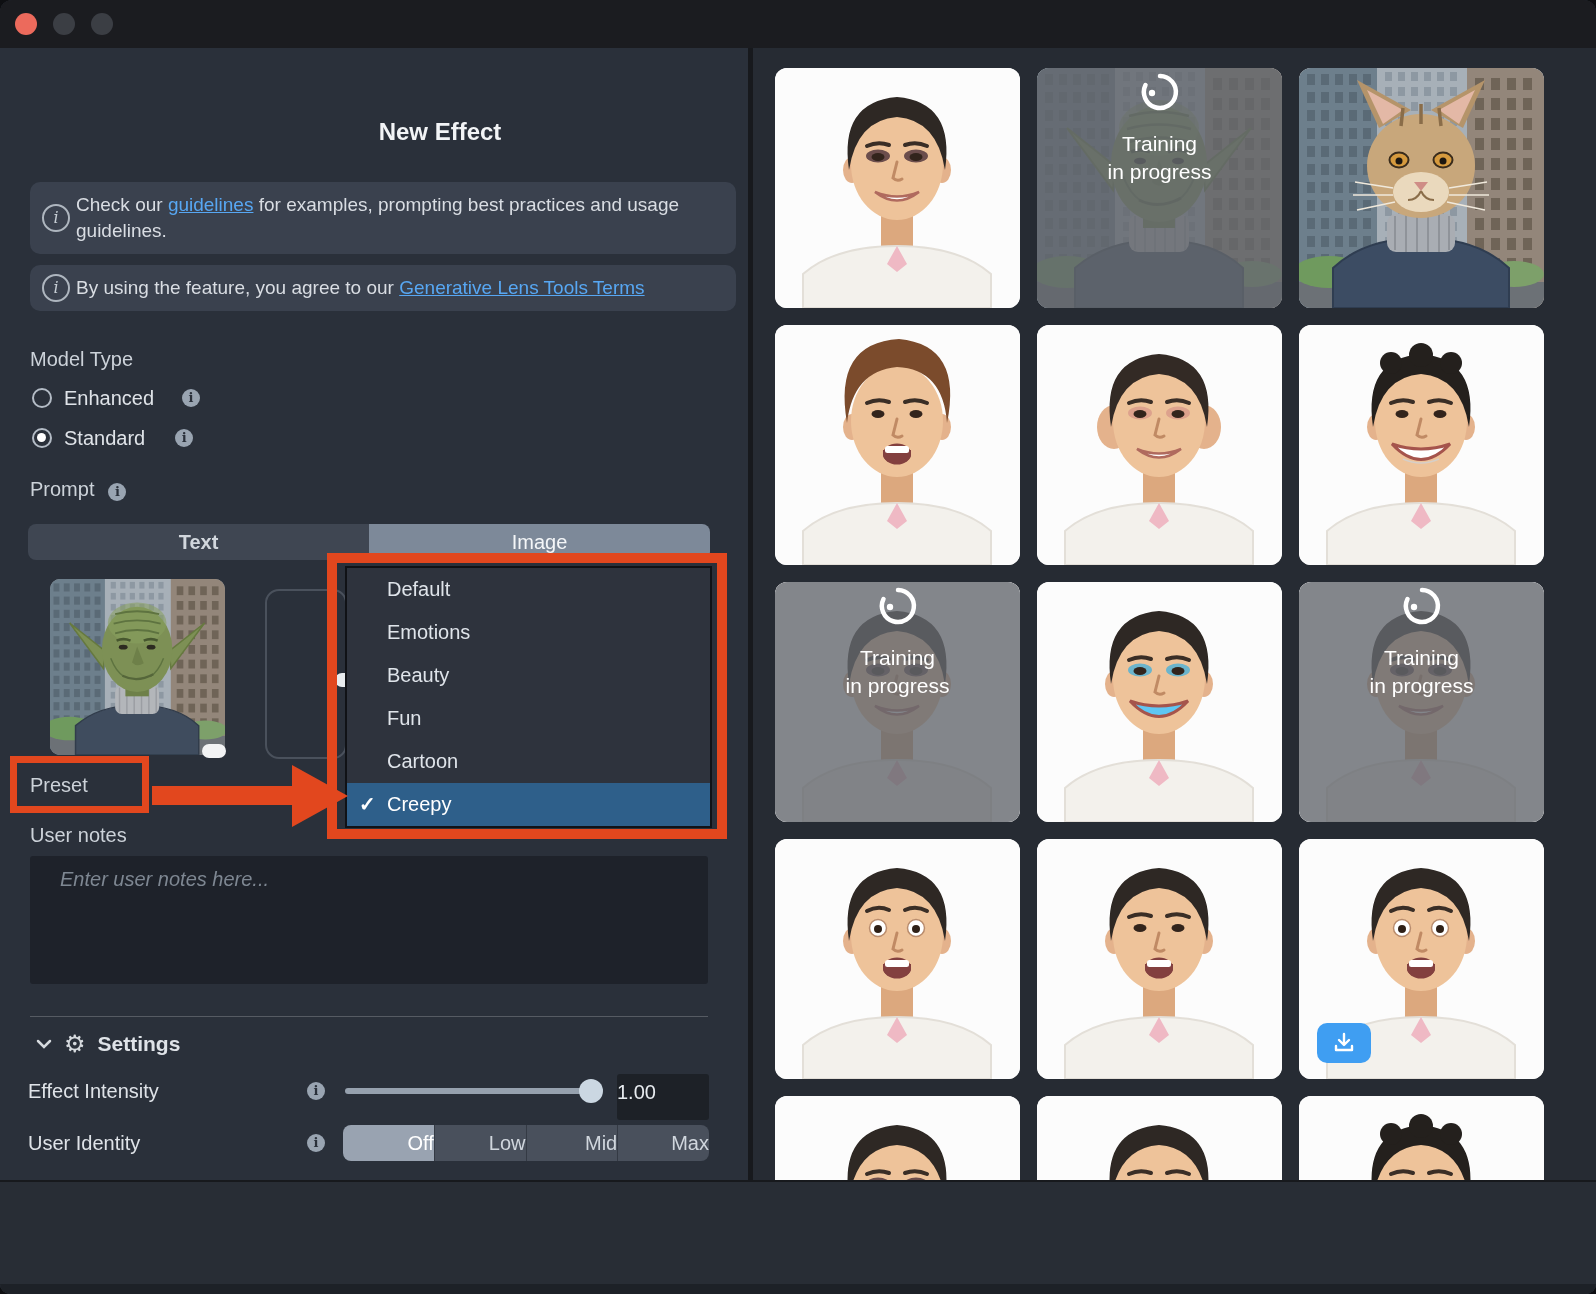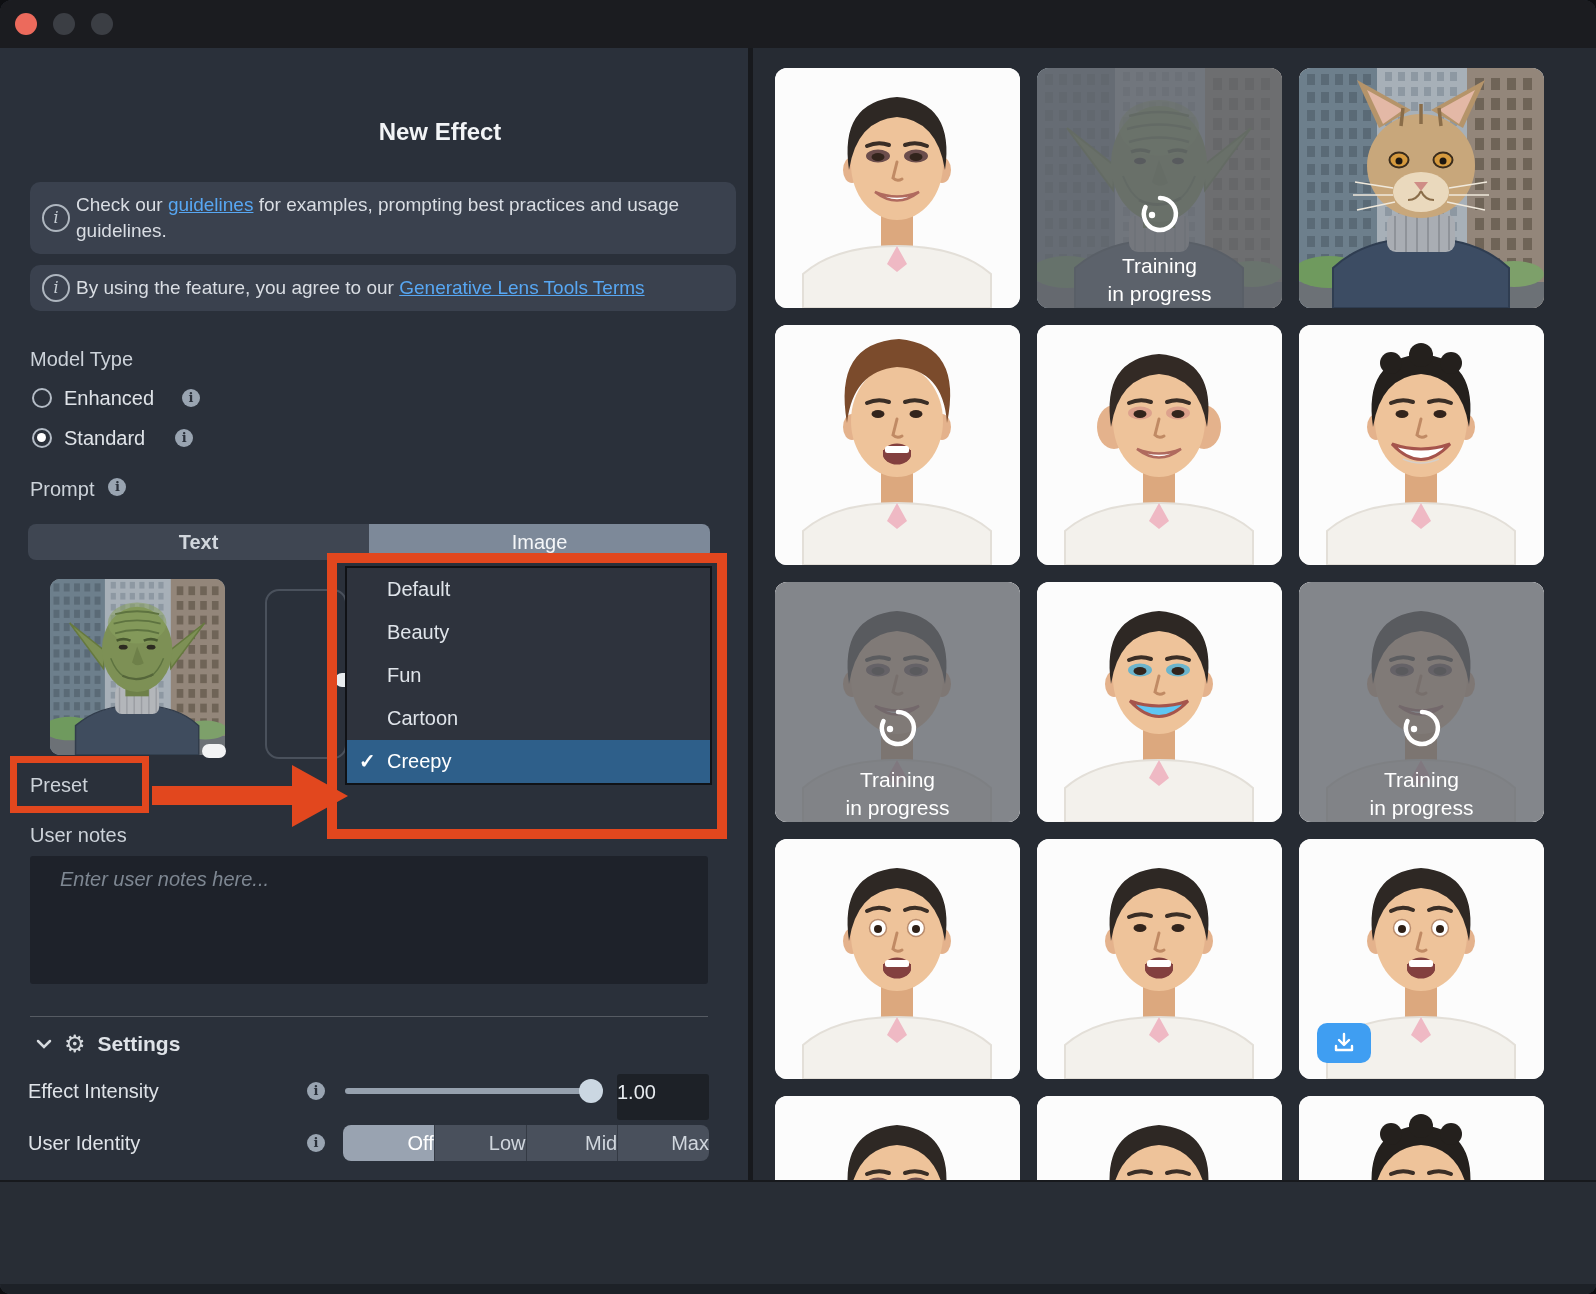--- a/index.html
+++ b/index.html
@@ -37,21 +37,21 @@
   #radio-enhanced{top:338px;}
   #radio-standard{top:378px;}
   .radio{width:20px;height:20px;border:2.5px solid #b4bcc6;border-radius:50%;box-sizing:border-box;position:relative;}
   .radio.checked{background:#2a303a;}
   .radio.checked::after{content:"";position:absolute;left:3px;top:3px;width:9px;height:9px;border-radius:50%;background:#fff;}
   .radio-label{color:#dfe3e8;font-size:20px;}
   .info-dot{width:18px;height:18px;border-radius:50%;background:#99a4b1;color:#2a303a;font-size:13px;font-weight:bold;
     text-align:center;line-height:18px;display:inline-block;font-family:"DejaVu Serif",serif;}
   #radio-enhanced .info-dot{margin-left:16px;}
   #radio-standard .info-dot{margin-left:18px;}
-  #lbl-prompt{top:430px;display:flex;gap:14px;align-items:flex-start;}
+  #lbl-prompt{top:430px;display:flex;gap:14px;align-items:flex-end;}
 
   #tabs{position:absolute;left:28px;top:476px;width:682px;height:36px;display:flex;border-radius:8px;overflow:hidden;}
   .tab{flex:1;text-align:center;line-height:36px;font-size:20px;}
   #tab-text{background:#3f4652;color:#d2d7dd;font-weight:bold;}
   #tab-image{background:#7d8999;color:#f4f6f8;}
 
   #thumb{position:absolute;left:50px;top:531px;width:175px;height:176px;border-radius:10px;overflow:hidden;}
   #thumb svg{display:block;}
   #thumb-badge{position:absolute;left:202px;top:696px;width:24px;height:14px;border-radius:7px;background:#f2f3f4;}
   #empty-slot{position:absolute;left:265px;top:541px;width:82px;height:170px;border:2px solid #4a515c;border-radius:14px;box-sizing:border-box;}
@@ -97,21 +97,21 @@
   #segmented{position:absolute;left:343px;top:1077px;width:366px;height:36px;display:flex;border-radius:8px;overflow:hidden;}
   .segment{flex:1;text-align:right;line-height:36px;font-size:20px;background:#49505c;color:#d0d6dd;border-right:1px solid #343a44;}
   .segment:last-child{border-right:none;}
   .segment.selected{background:#99a3b1;color:#fff;}
 
   
   #grid{position:absolute;left:22px;top:20px;width:769px;display:grid;grid-template-columns:repeat(3,245px);grid-auto-rows:240px;gap:17px;}
   .tile{position:relative;border-radius:12px;overflow:hidden;background:#fcfcfc;}
   .tile svg{display:block;}
   .training-overlay{position:absolute;inset:0;background:rgba(100,104,110,0.8);display:flex;flex-direction:column;
-    align-items:center;justify-content:flex-end;transform:translateY(0);color:#fff;}
+    align-items:center;justify-content:flex-start;transform:translateY(0);color:#fff;}
   .training-overlay .t-line{font-size:21px;line-height:28px;}
   .spinner{margin-bottom:14px;}
   .download-btn{position:absolute;left:18px;bottom:16px;width:54px;height:40px;background:#3f9ef2;border:none;border-radius:10px;
     display:flex;align-items:center;justify-content:center;}
 </style>
 </head>
 <body>
 
 <div id="window">
 
@@ -366,20 +366,21 @@
     <div id="thumb-badge"></div>
     <div id="empty-slot">
       <div class="plus-dot"></div>
     </div>
 
     <div class="section-label" id="lbl-preset">Preset</div>
     <div class="section-label" id="lbl-user-notes">User notes</div>
 
     <div id="preset-menu">
         <div class="menu-item"><span class="check"></span><span>Default</span></div>
+        <div class="menu-item"><span class="check"></span><span>Emotions</span></div>
         <div class="menu-item"><span class="check"></span><span>Beauty</span></div>
         <div class="menu-item"><span class="check"></span><span>Fun</span></div>
         <div class="menu-item"><span class="check"></span><span>Cartoon</span></div>
         <div class="menu-item selected"><span class="check">✓</span><span>Creepy</span></div>
       </div>
 
     <div class="annot" id="annot-menu"></div>
     <div class="annot" id="annot-preset"></div>
     <div id="annot-arrow-tail"></div>
     <div id="annot-arrow-head"></div>

